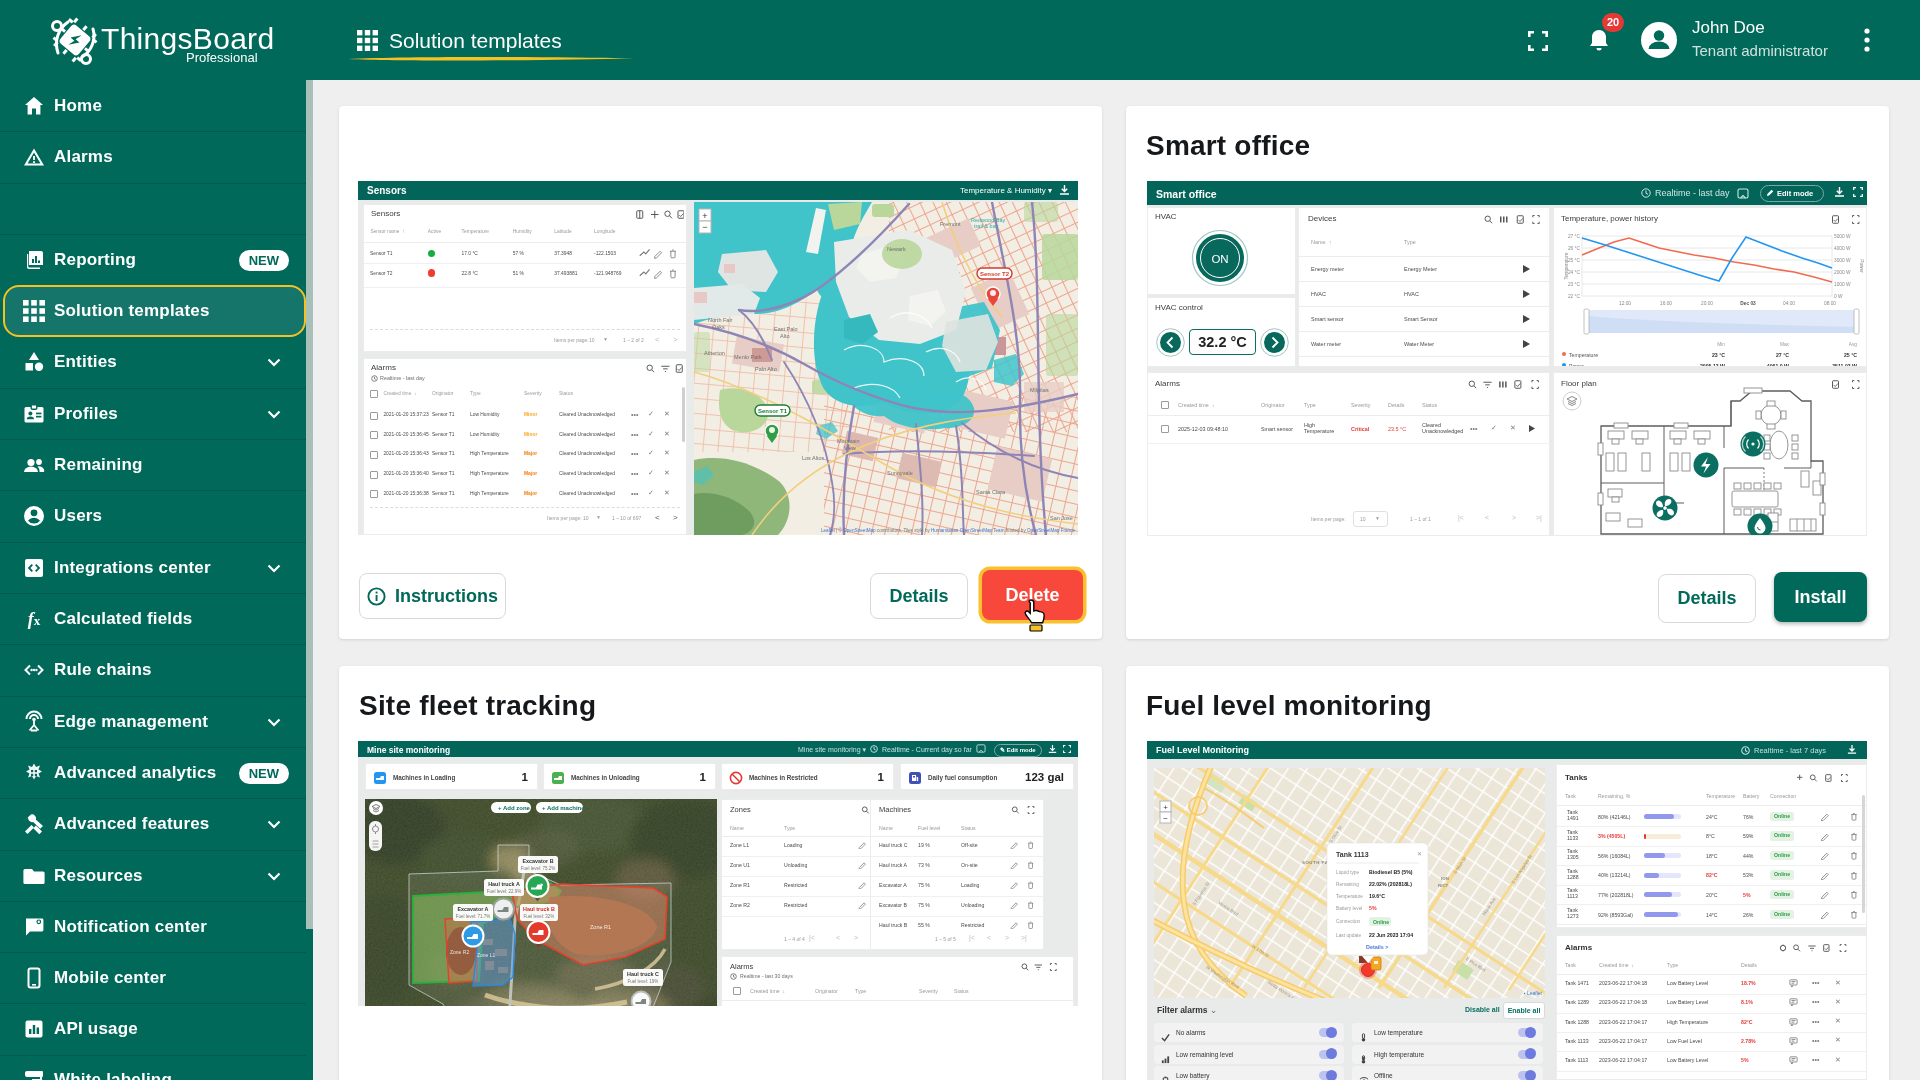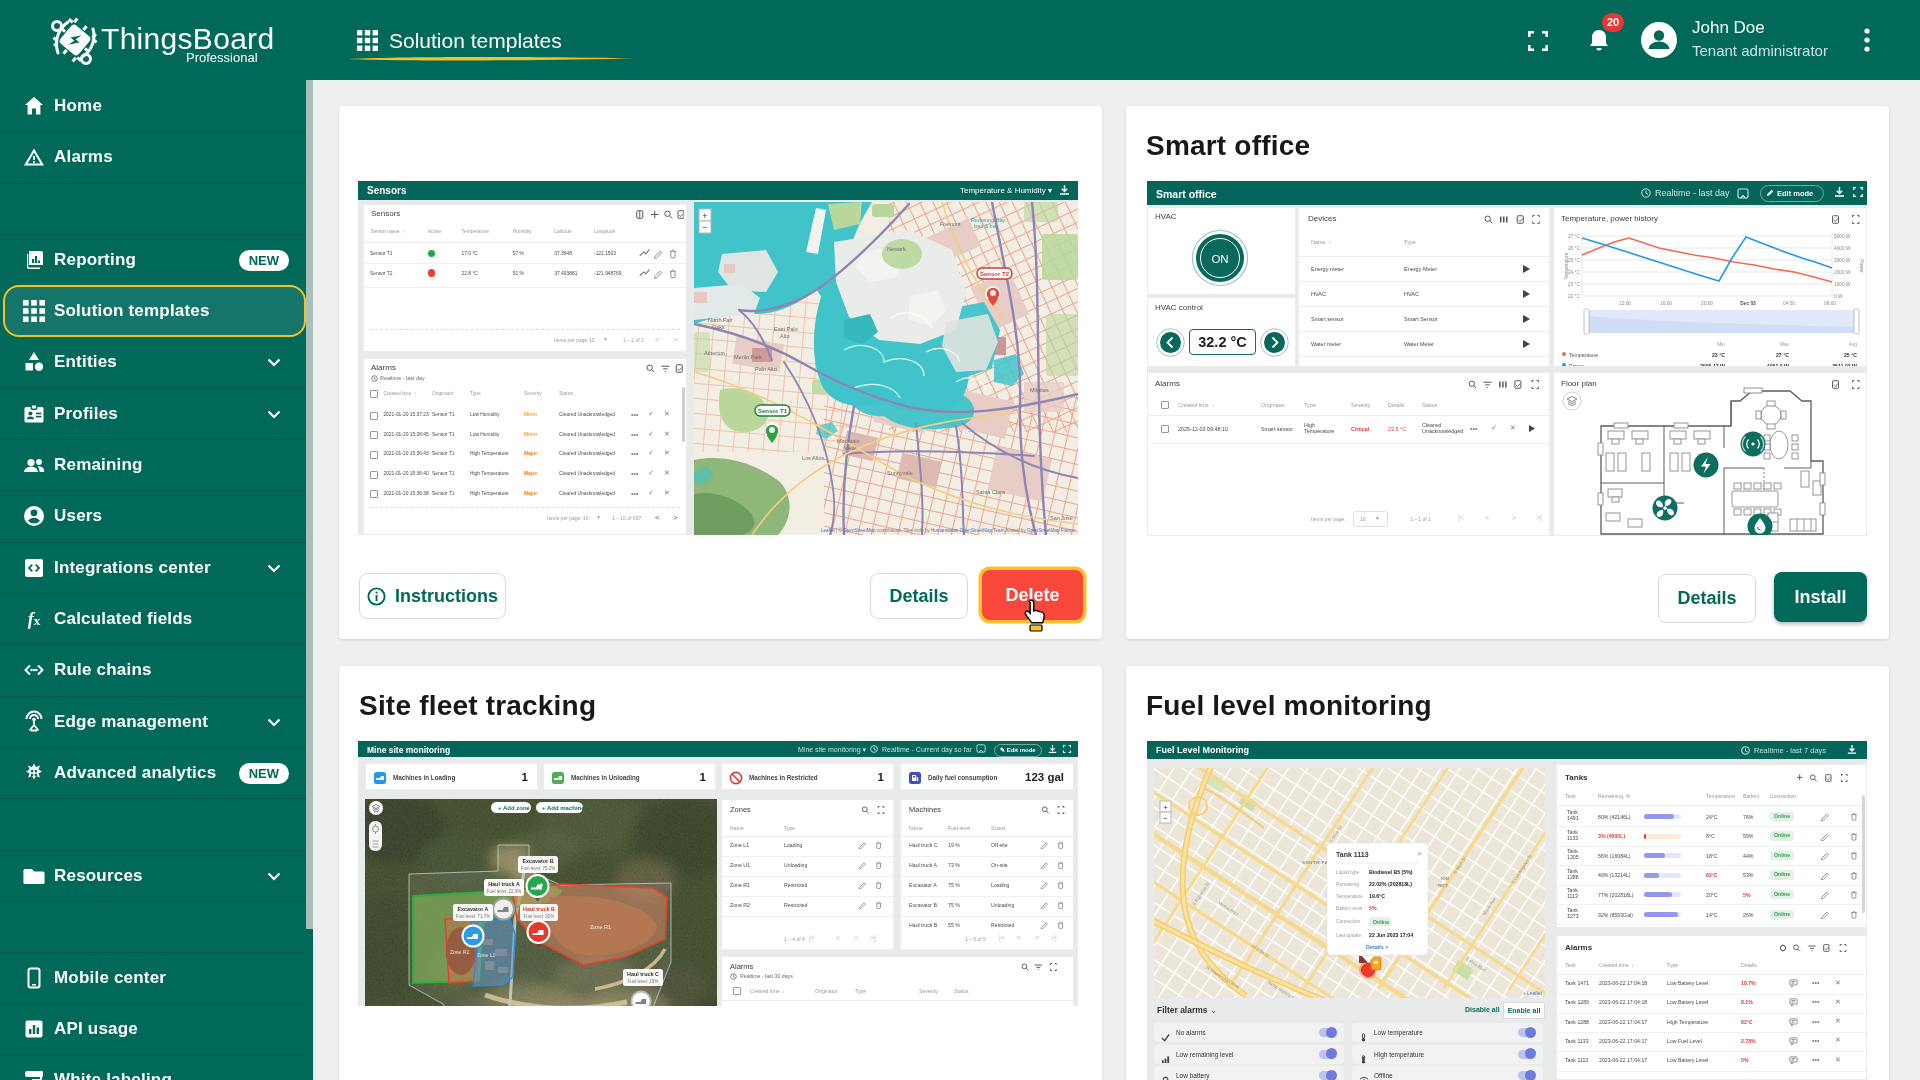--- a/index.html
+++ b/index.html
@@ -301,33 +301,56 @@
             <rect x="12.8" y="9" width="2.2" height="2.2"></rect>
             <rect x="9" y="12.8" width="2.2" height="2.2"></rect>
             <rect x="12.8" y="12.8" width="2.2" height="2.2"></rect>
           </g>
         </svg>
     </span>
       <span class="mi-tx">Advanced analytics</span>
       <span class="newpill" style="right:18px">NEW</span>
     </div>
 
+  <div class="menuitem" style="top:798px">
+      <span class="mi-ic">
+    <svg width="24" height="24" viewBox="0 0 24 24">
+          <path d="M4 7 L9 2.5 a4.2 4.2 0 0 1 5 5.2 L21 14 l-2.8 2.8 -7 -6.8 a4.2 4.2 0 0 1 -5 -5.2 Z" fill="#fff"></path>
+          <path d="M14 13.5 l6 6 -2.7 2.7 -6 -6 Z" fill="#fff"></path>
+          <path d="M9.5 13 L3 19.5 5.5 22 12 15.4 Z" fill="#fff"></path>
+        </svg>
+    </span>
+      <span class="mi-tx">Advanced features</span>
+    <svg class="chev" width="14" height="9" viewBox="0 0 14 9">
+        <path d="M1.5 1.5 L7 7 L12.5 1.5" stroke="#fff" stroke-width="2.2" fill="none"></path>
+      </svg>
+    </div>
 
   <div class="menuitem" style="top:850px">
       <span class="mi-ic">
     <svg width="24" height="24" viewBox="0 0 24 24">
           <path d="M3 5 H10 l2 2.4 H21 a1.6 1.6 0 0 1 1.6 1.6 V18.4 A1.6 1.6 0 0 1 21 20 H3 A1.6 1.6 0 0 1 1.4 18.4 V6.6 A1.6 1.6 0 0 1 3 5 Z" fill="#fff"></path>
         </svg>
     </span>
       <span class="mi-tx">Resources</span>
     <svg class="chev" width="14" height="9" viewBox="0 0 14 9">
         <path d="M1.5 1.5 L7 7 L12.5 1.5" stroke="#fff" stroke-width="2.2" fill="none"></path>
       </svg>
     </div>
 
+  <div class="menuitem" style="top:901px">
+      <span class="mi-ic">
+    <svg width="24" height="24" viewBox="0 0 24 24">
+          <path d="M4 3.5 H20 a1.4 1.4 0 0 1 1.4 1.4 V15 a1.4 1.4 0 0 1 -1.4 1.4 H8 L4 20.5 Z" fill="#fff"></path>
+          <circle cx="16.8" cy="6.8" r="2.4" fill="#00695a"></circle>
+          <circle cx="16.8" cy="6.8" r="1.2" fill="#fff"></circle>
+        </svg>
+    </span>
+      <span class="mi-tx">Notification center</span>
+    </div>
 
   <div class="menuitem" style="top:952px">
       <span class="mi-ic">
     <svg width="24" height="24" viewBox="0 0 24 24">
           <rect x="6.5" y="2.5" width="11" height="19" rx="2" fill="none" stroke="#fff" stroke-width="2"></rect>
           <rect x="10" y="18" width="4" height="1.6" fill="#fff"></rect>
         </svg>
     </span>
       <span class="mi-tx">Mobile center</span>
     </div>
@@ -1222,21 +1245,21 @@
           <path d="M24 3 h7 M25 3 v6.2 a1 1 0 0 0 1 1 h3 a1 1 0 0 0 1-1 V3 M26.4 1.6 h2.2" stroke-width="1"></path>
         </svg>
       <div style="position:absolute;left:0;right:0;top:116px;border-top:1px solid #f0f0f0"></div>
       <div class="pgr" style="left:62px;top:136px">1 – 4 of 4</div>
       <div class="pgr" style="left:87px;top:134px;font-size:7px;color:#bbb">|&lt;</div>
         <div class="pgr" style="left:114px;top:134px;font-size:7px;color:#bbb">&lt;</div>
         <div class="pgr" style="left:132px;top:134px;font-size:7px;color:#bbb">&gt;</div>
         <div class="pgr" style="left:148px;top:134px;font-size:7px;color:#bbb">&gt;|</div>
     </div>
 
-    <div class="pnl" style="left:542px;top:58px;width:174px;height:151px">
+    <div class="pnl" style="left:512px;top:58px;width:174px;height:151px">
       <div class="pt" style="left:8px;top:5px;font-size:7.5px">Machines</div>
       <svg style="position:absolute;left:139px;top:6px" width="26" height="8" viewBox="0 0 34 12" fill="none" stroke="#555" stroke-width="1.4">
           <circle cx="4.6" cy="5" r="3.6"></circle>
           <line x1="7.4" y1="7.8" x2="10.5" y2="11"></line>
           <path d="M24.7 3 V.7 H27 M31 .7 H33.3 V3 M33.3 9 V11.3 H31 M27 11.3 H24.7 V9"></path>
         </svg>
       <div class="th" style="left:8px;top:25px;font-size:5.2px">Name</div>
         <div class="th" style="left:47px;top:25px;font-size:5.2px">Fuel level</div>
         <div class="th" style="left:90px;top:25px;font-size:5.2px">Status</div>
       <div style="position:absolute;left:0;right:0;top:36px;border-top:1px solid #ededed"></div>

